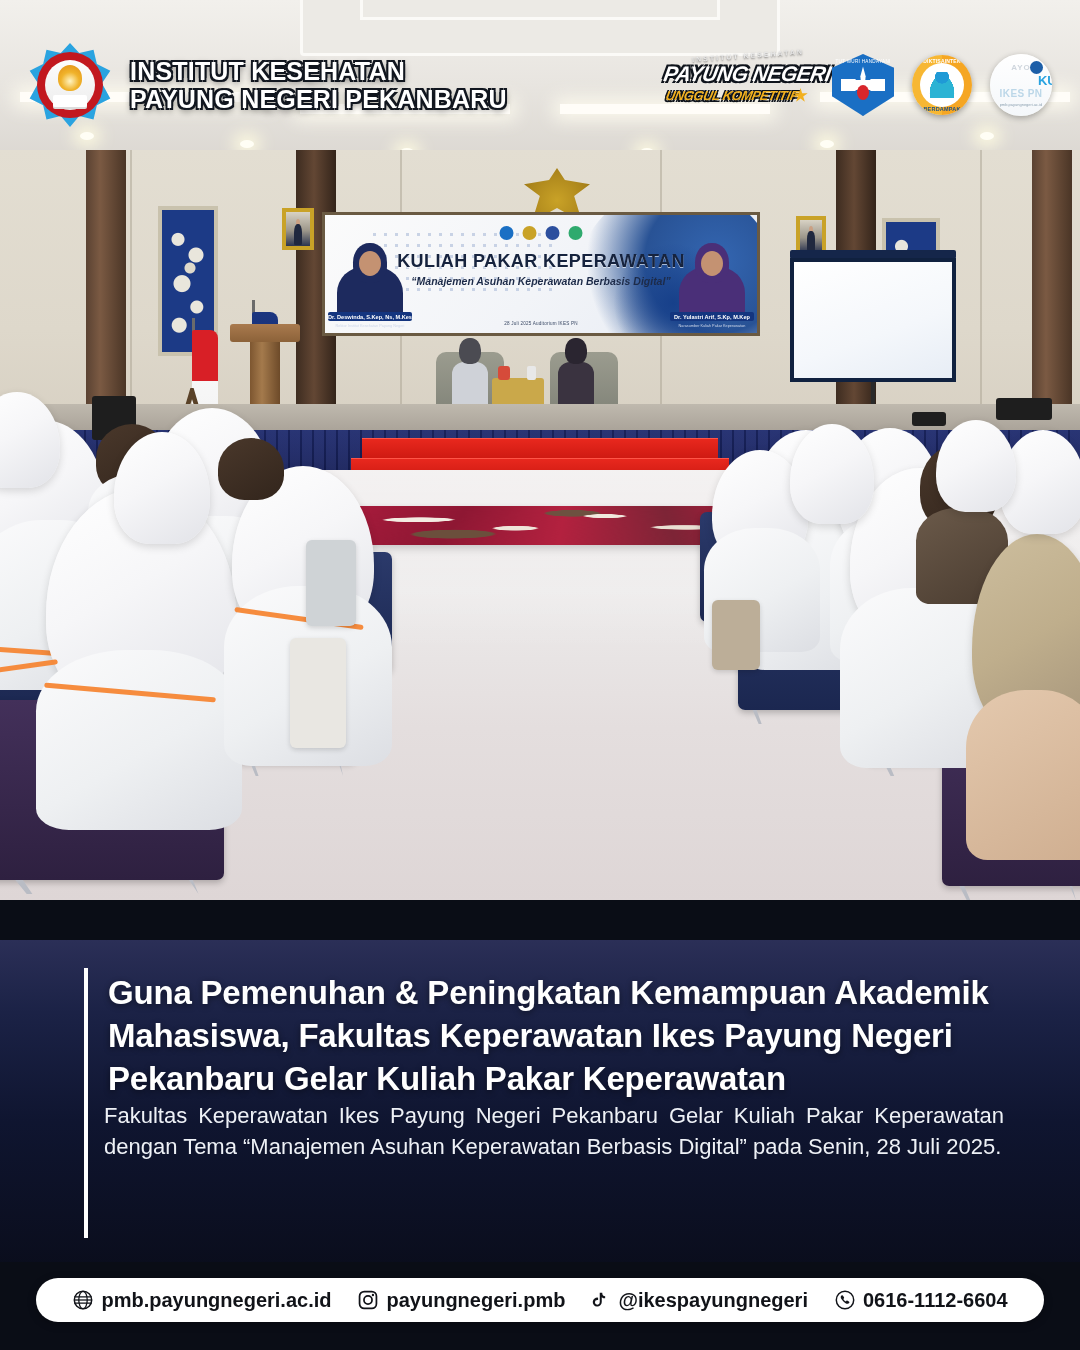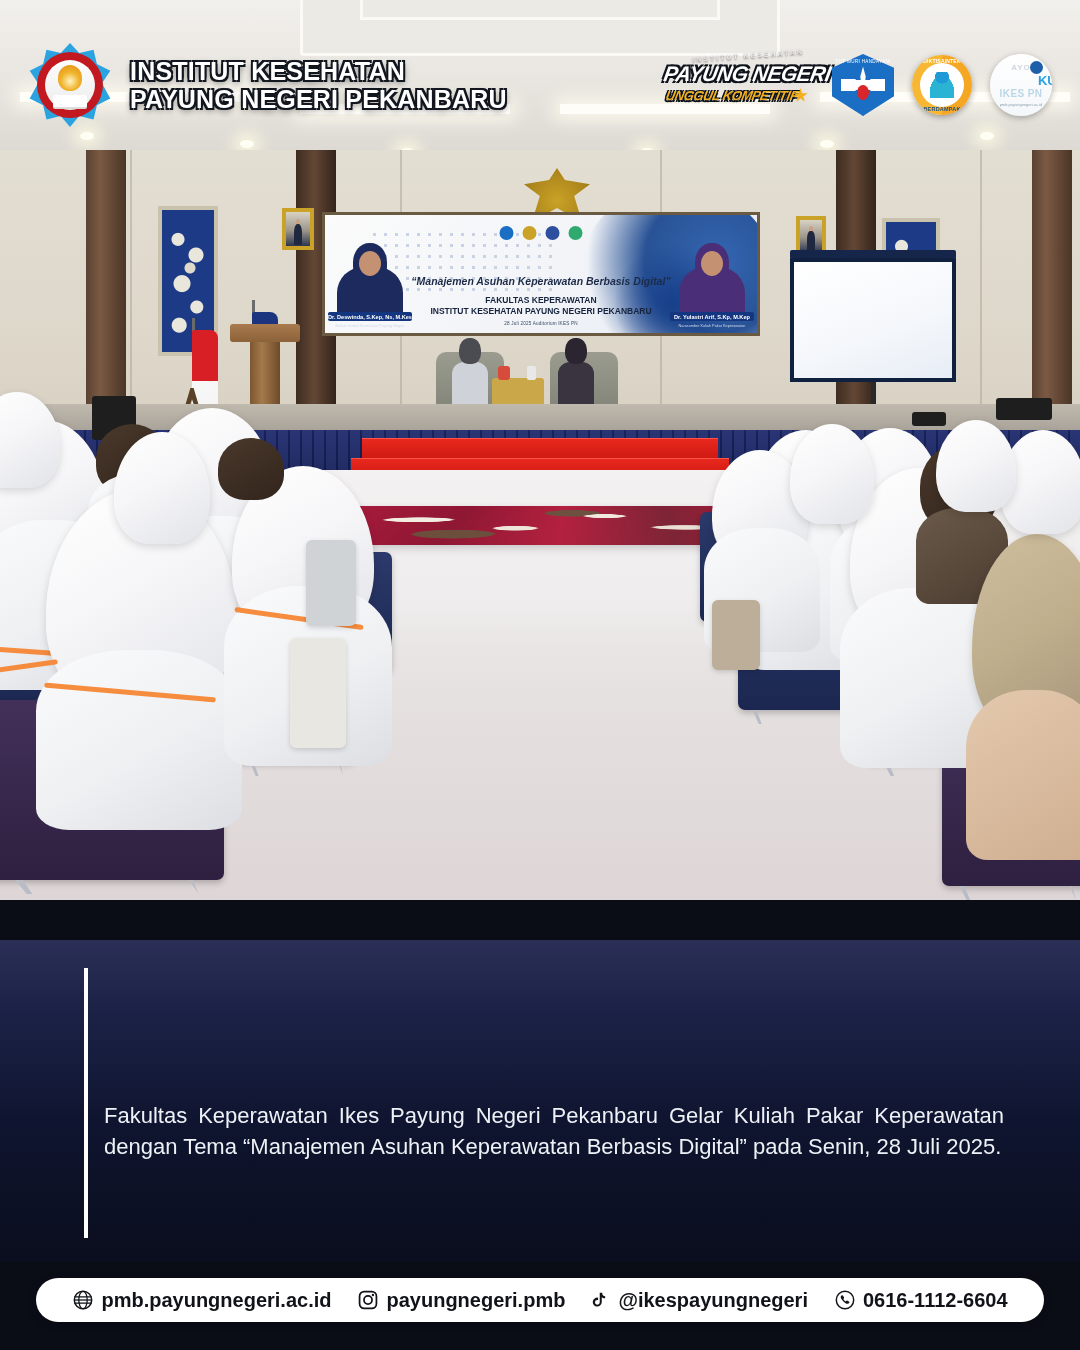--- a/index.html
+++ b/index.html
@@ -625,25 +625,22 @@
     <div class="event-banner">
       <div class="eb-swirl"></div>
       <div class="eb-swirl2"></div>
       <div class="eb-dots"></div>
       <div class="eb-logos">
         <div class="eb-logo" style="background:#1a6fc4;"></div>
         <div class="eb-logo" style="background:#c9a227;"></div>
         <div class="eb-logo" style="background:#2c4f9e;"></div>
         <div class="eb-logo" style="background:#2faa6e;"></div>
       </div>
+      <div class="eb-title">KULIAH PAKAR KEPERAWATAN</div>
       <div class="eb-sub">“Manajemen Asuhan Keperawatan Berbasis Digital”</div>
-      <div class="eb-fac">
-        <span>FAKULTAS KEPERAWATAN</span><br>
-        <span>INSTITUT KESEHATAN PAYUNG NEGERI PEKANBARU</span>
-      </div>
       <div class="eb-foot">28 Juli 2025          Auditorium IKES PN</div>
 
       <div class="eb-person left">
         <div class="body"></div>
           <div class="head"></div>
           <div class="face"></div>
         <div class="eb-name">Dr. Deswinda, S.Kep, Ns, M.Kes</div>
         <div class="eb-role">Rektor Institut Kesehatan Payung Negeri</div>
       </div>
       <div class="eb-person right">
@@ -834,20 +831,21 @@
         <div class="a4">pmb.payungnegeri.ac.id</div>
       </div>
     </div>
   </div>
 
   <div class="news-body"></div>
 
 
   <div class="accent-rule"></div>
 
+  <div class="headline">Guna Pemenuhan &amp; Peningkatan Kemampuan Akademik Mahasiswa, Fakultas Keperawatan Ikes Payung Negeri Pekanbaru Gelar Kuliah Pakar Keperawatan</div>
   <div class="summary">Fakultas Keperawatan Ikes Payung Negeri Pekanbaru Gelar Kuliah Pakar Keperawatan dengan Tema “Manajemen Asuhan Keperawatan Berbasis Digital” pada Senin, 28 Juli 2025.</div>
 
 
   <div class="footer-bg"></div>
   <div class="footer-pill">
 
     <div class="contact">
       <svg class="ci" width="22" height="22" viewBox="0 0 24 24">
         <circle cx="12" cy="12" r="9.5" fill="none" stroke="#111318" stroke-width="1.6"></circle>
         <ellipse cx="12" cy="12" rx="4.6" ry="9.5" fill="none" stroke="#111318" stroke-width="1.4"></ellipse>

